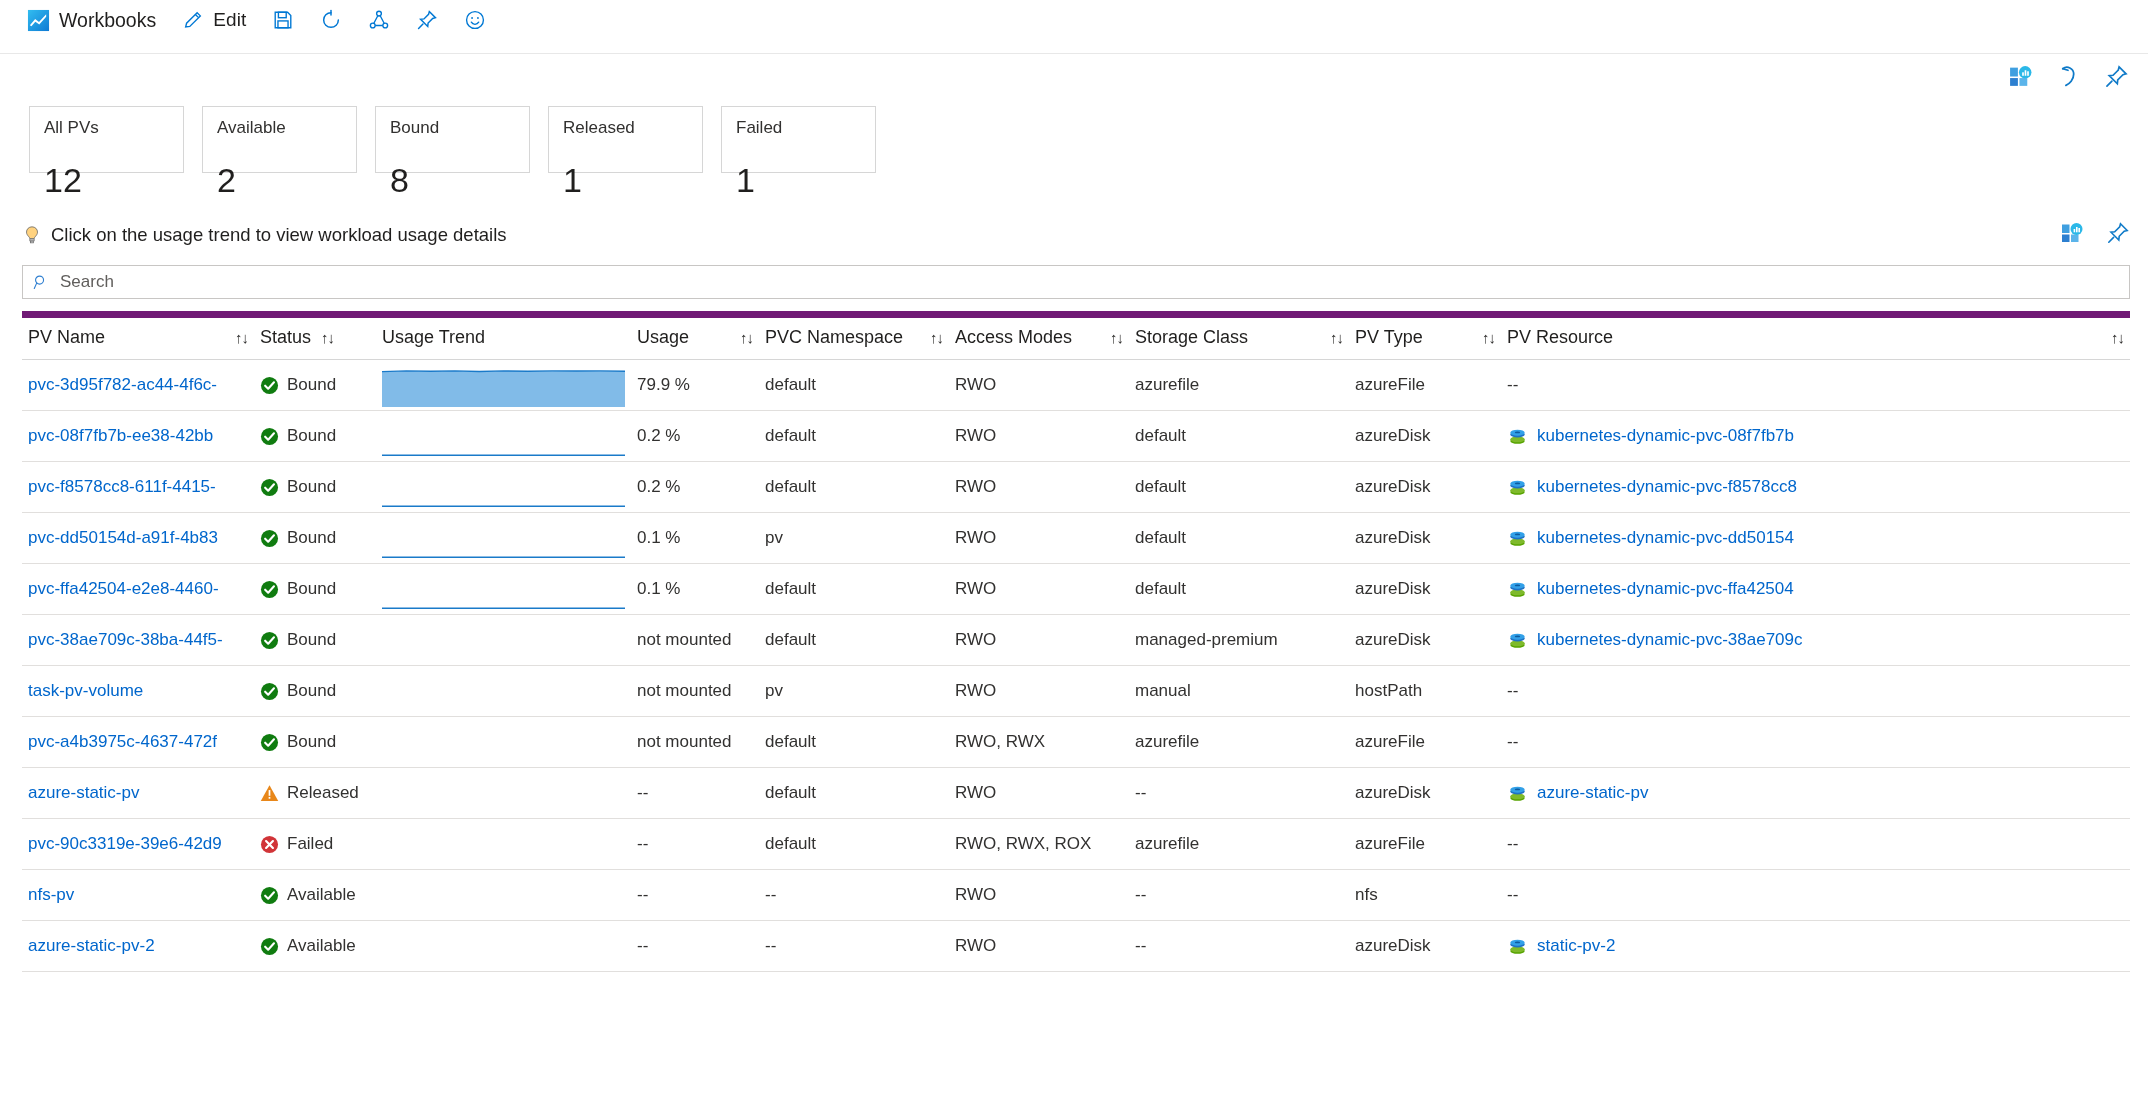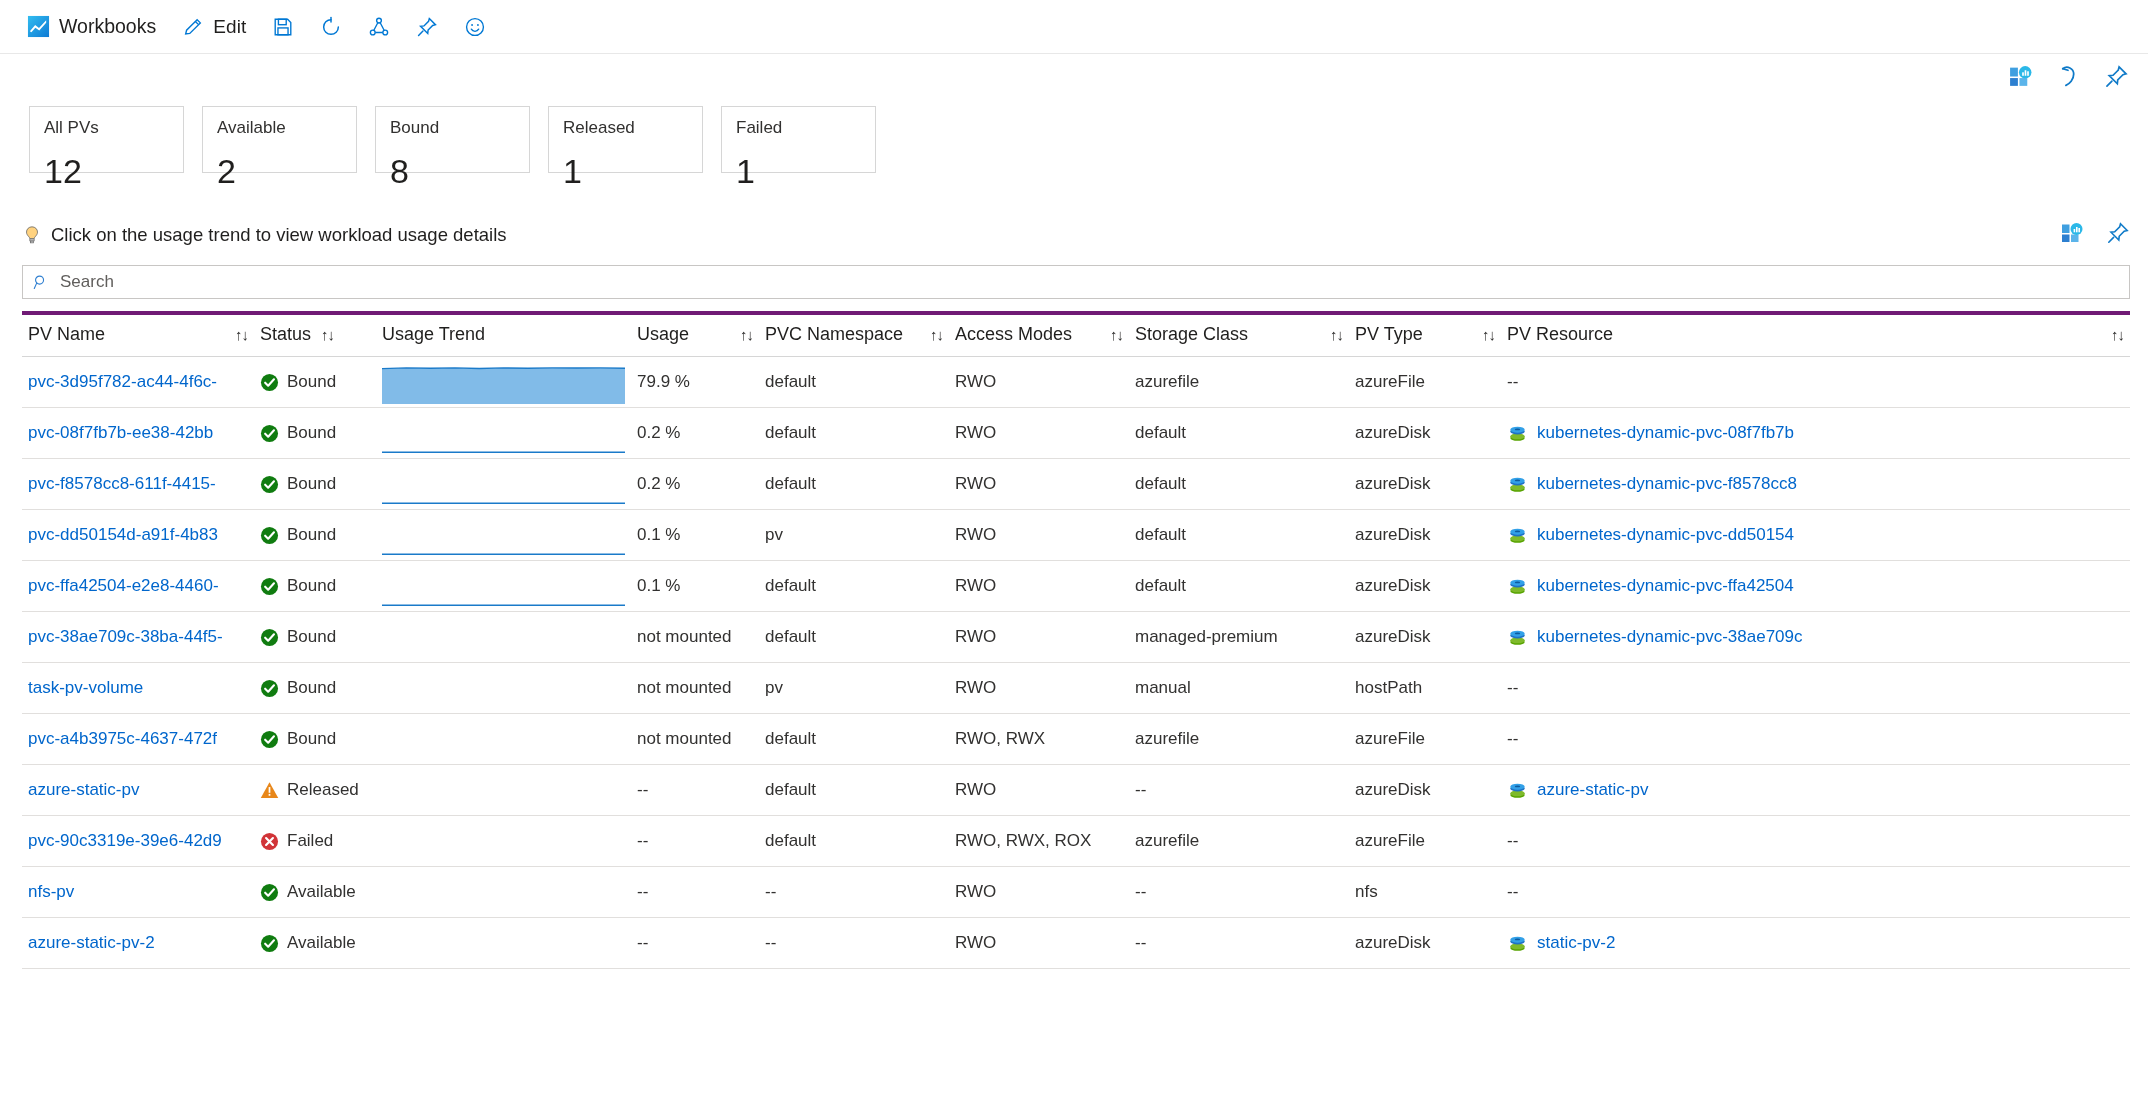--- a/index.html
+++ b/index.html
@@ -9,21 +9,20 @@
     background: #ffffff;
     font-family: "Liberation Sans", sans-serif;
     color: #1b1a19;
     overflow: hidden;
   }
 
   
   .cmdbar {
     height: 54px;
     display: flex;
-    align-items: center;
     padding: 0 14px;
     gap: 0px;
     border-bottom: 1px solid #e8e8e8;
   }
   .cmd-item {
     display: flex;
     align-items: center;
     gap: 9px;
     height: 40px;
     padding: 0 13px;
@@ -52,21 +51,21 @@
     padding: 8px 0 0 29px;
   }
   .tile {
     width: 155px;
     height: 67px;
     border: 1px solid #d6d6d6;
     background: #fff;
     padding: 11px 0 0 14px;
   }
   .tile-label { font-size: 17px; color: #323130; line-height: 20px; }
-  .tile-value { font-size: 34px; color: #201f1e; line-height: 42px; margin-top: 12px; font-weight: 400; }
+  .tile-value { font-size: 34px; color: #201f1e; line-height: 42px; margin-top: 21px; font-weight: 400; }
 
   
   .hintrow {
     display: flex;
     align-items: center;
     justify-content: space-between;
     padding: 0 18px 0 22px;
     height: 40px;
     margin-top: 42px;
   }
@@ -100,21 +99,21 @@
   
   .tablewrap { padding: 12px 18px 0 22px; }
   table.grid { width: 100%; border-collapse: collapse; table-layout: fixed; }
   table.grid thead th {
     text-align: left;
     font-weight: 400;
     font-size: 18px;
     color: #201f1e;
     padding: 9px 6px 11px 6px;
     border-bottom: 1px solid #d6d6d6;
-    border-top: 4px solid #701a75;
+    border-top: 7px solid #701a75;
     vertical-align: middle;
     white-space: nowrap;
   }
   .th-inner { display: flex; align-items: center; justify-content: space-between; gap: 6px; }
   .th-inner.nogrow { justify-content: flex-start; }
   .sort { color: #323130; font-size: 15px; letter-spacing: -1px; flex: 0 0 auto; }
 
   table.grid tbody td {
     font-size: 17px;
     color: #323130;

